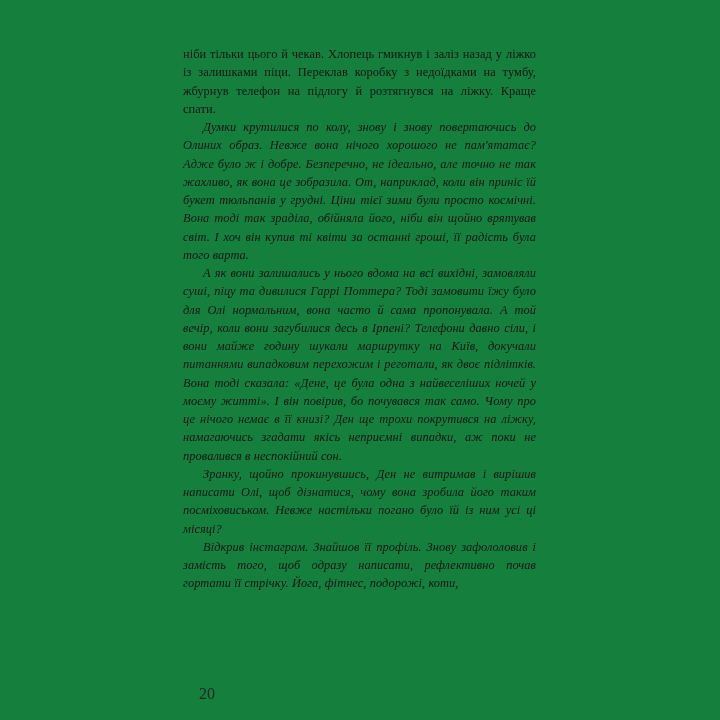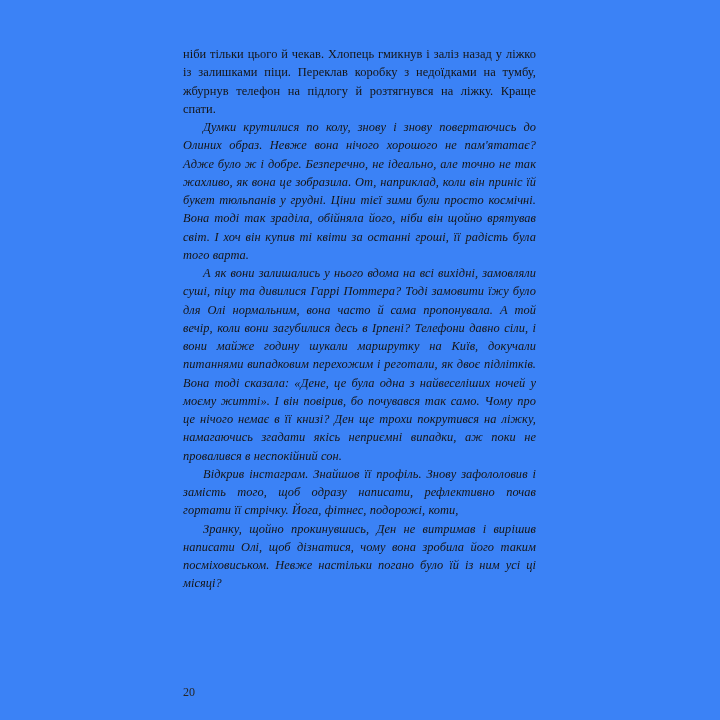--- a/index.html
+++ b/index.html
@@ -10,21 +10,21 @@
     width: 720px;
     height: 720px;
     background: #ffffff;
     font-family: "Liberation Serif", serif;
     overflow: hidden;
   }
   .page {
     position: relative;
     width: 720px;
     height: 720px;
-    background: #3b82f6;
+    background: #15803d;
     box-sizing: border-box;
   }
   .text-column {
     position: absolute;
     left: 183px;
     top: 45px;
     width: 353px;
   }
   .para {
     margin: 0;
@@ -39,32 +39,32 @@
   }
   .para.indent {
     text-indent: 20px;
   }
   .para + .para {
     margin-top: 0;
     font-style: italic;
   }
   .page-number {
     position: absolute;
-    left: 183px;
+    left: 199px;
     top: 685px;
-    font-size: 12px;
+    font-size: 16px;
     color: #262626;
     font-family: "Liberation Serif", serif;
   }
 </style>
 </head>
 <body>
 
 <div class="page">
   <div class="text-column">
     <p class="para">ніби тільки цього й чекав. Хлопець гмикнув і заліз назад у ліжко із залишками піци. Переклав коробку з недоїдка­ми на тумбу, жбурнув телефон на підлогу й розтягнувся на ліжку. Краще спати.</p>
     <p class="para indent">Думки крутилися по колу, знову і знову повертаючись до Олиних образ. Невже вона нічого хорошого не пам'ята­тає? Адже було ж і добре. Безперечно, не ідеально, але точно не так жахливо, як вона це зобразила. От, наприк­лад, коли він приніс їй букет тюльпанів у грудні. Ціни тієї зими були просто космічні. Вона тоді так зраділа, обійняла його, ніби він щойно врятував світ. І хоч він ку­пив ті квіти за останні гроші, її радість була того варта.</p>
     <p class="para indent">А як вони залишались у нього вдома на всі вихідні, замовляли суші, піцу та дивилися Гаррі Поттера? Тоді за­мовити їжу було для Олі нормальним, вона часто й сама пропонувала. А той вечір, коли вони загубилися десь в Ірпені? Телефони давно сіли, і вони майже годину шу­кали маршрутку на Київ, докучали питаннями випадко­вим перехожим і реготали, як двоє підлітків. Вона тоді сказала: «Дене, це була одна з найвеселіших ночей у мо­єму житті». І він повірив, бо почувався так само. Чому про це нічого немає в її книзі? Ден ще трохи покрутився на ліжку, намагаючись згадати якісь неприємні випадки, аж поки не провалився в неспокійний сон.</p>
+    <p class="para indent">Зранку, щойно прокинувшись, Ден не витримав і ви­рішив написати Олі, щоб дізнатися, чому вона зробила його таким посміховиськом. Невже настільки погано було їй із ним усі ці місяці?</p>
     <p class="para indent">Відкрив інстаграм. Знайшов її профіль. Знову зафоло­ловив і замість того, щоб одразу написати, рефлектив­но почав гортати її стрічку. Йога, фітнес, подорожі, коти,</p>
-    <p class="para indent">Зранку, щойно прокинувшись, Ден не витримав і ви­рішив написати Олі, щоб дізнатися, чому вона зробила його таким посміховиськом. Невже настільки погано було їй із ним усі ці місяці?</p>
   </div>
   <div class="page-number">20</div>
 </div>
 
 </body></html>

